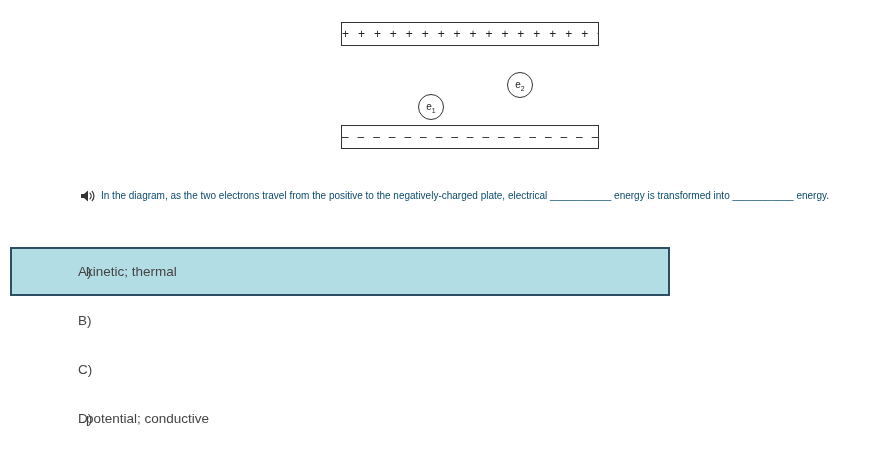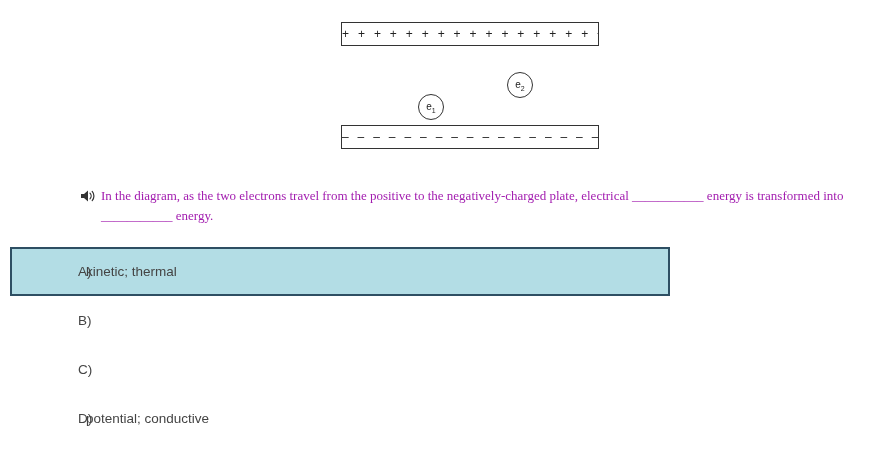--- a/index.html
+++ b/index.html
@@ -84,24 +84,23 @@
     align-items: flex-start;
   }
   #speaker-icon {
     flex: 0 0 auto;
     width: 16px;
     height: 14px;
     margin-top: 3px;
     margin-right: 5px;
   }
   #question-text {
-    font-size: 13px;
+    font-size: 10px;
     line-height: 20px;
-    color: #a21caf;
-    font-family: Liberation Serif, serif;
+    color: #0c4a6e;
   }
 
   
   #choices {
     position: absolute;
     left: 10px;
     top: 247px;
     width: 660px;
   }
   .choice {

